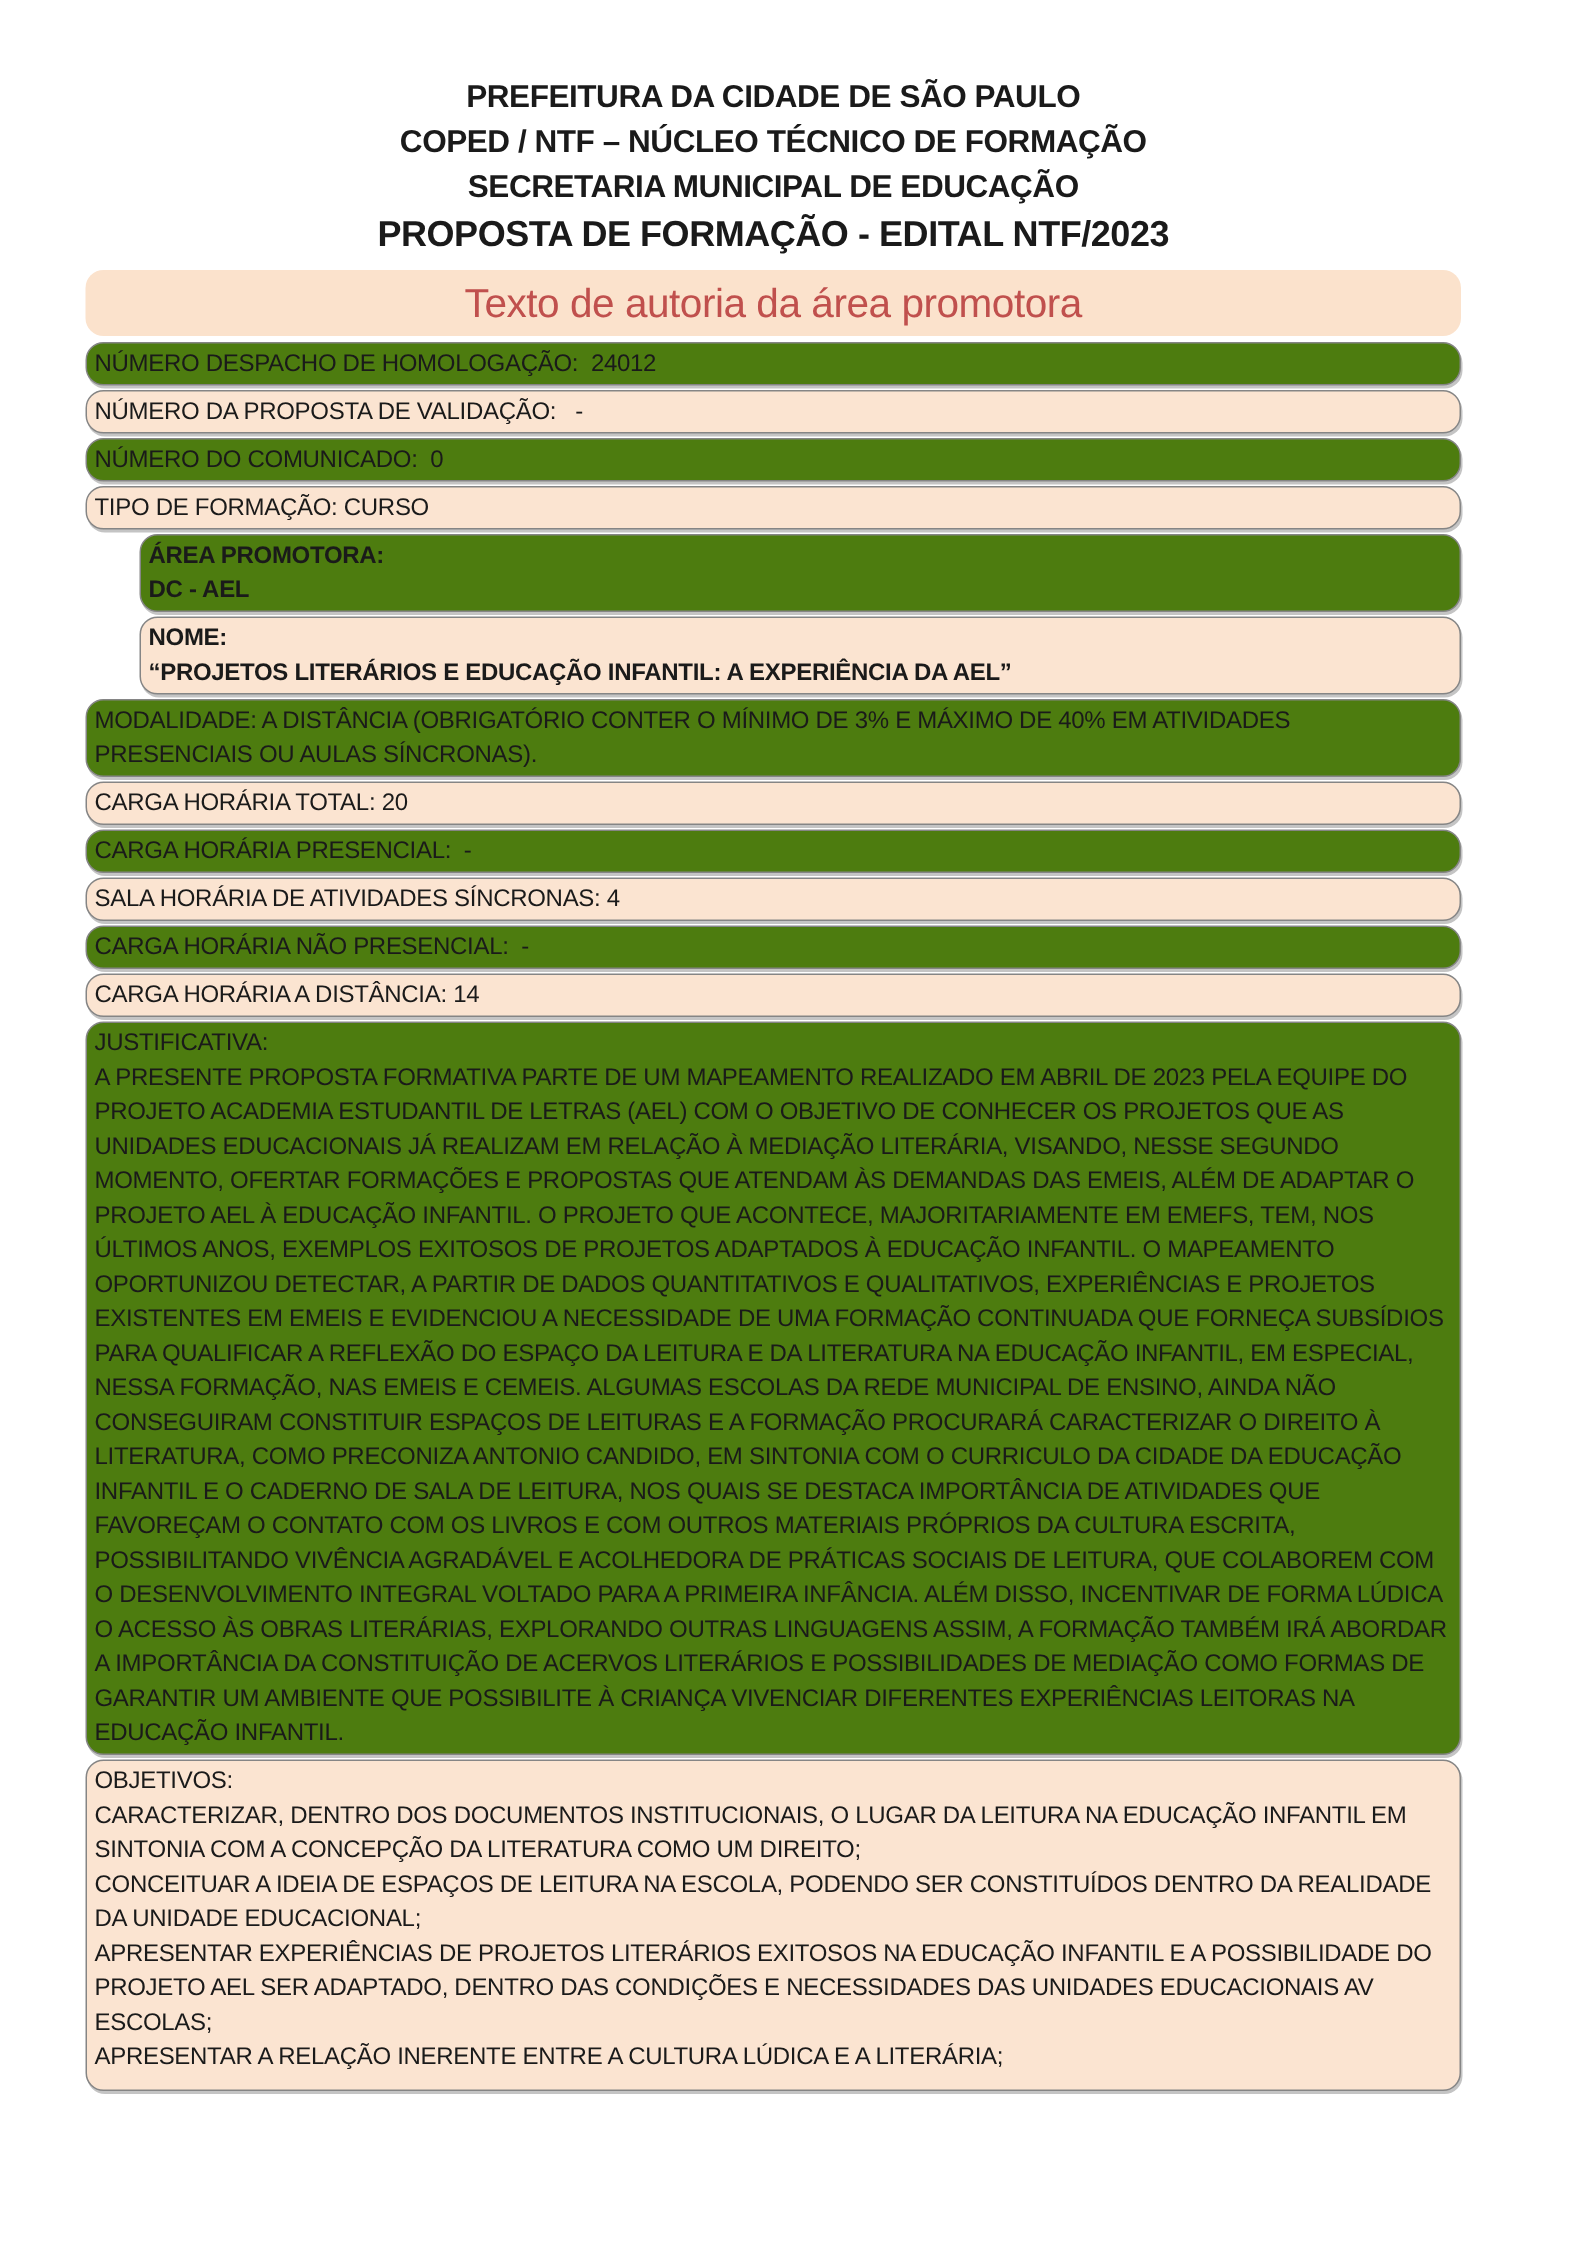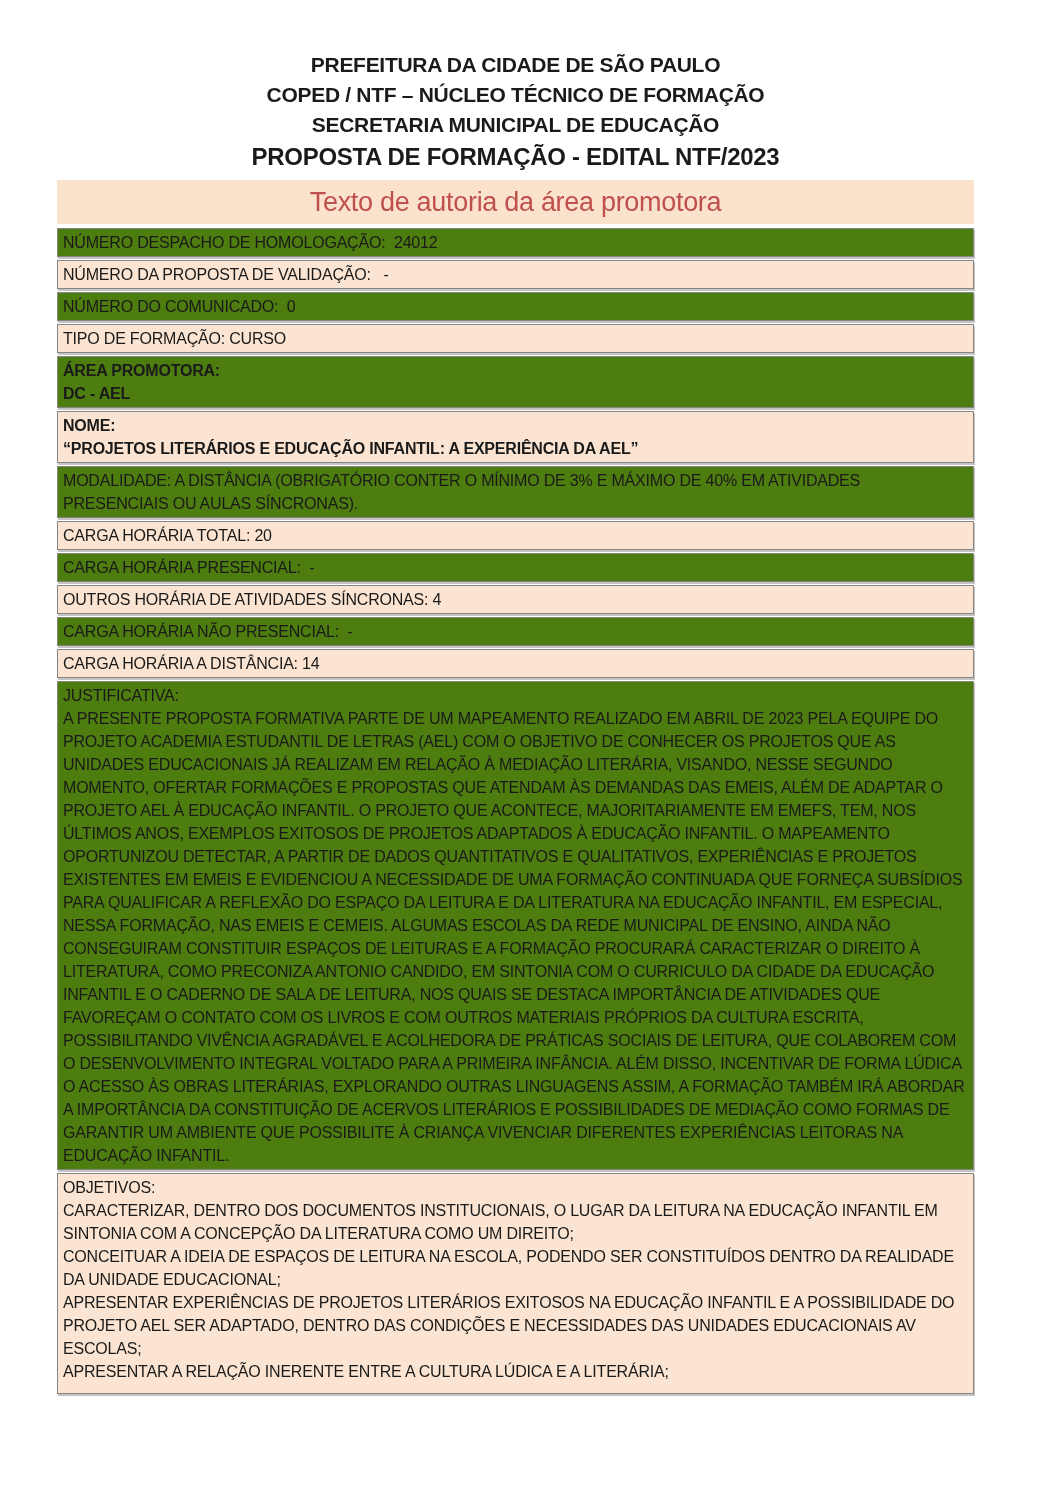--- a/index.html
+++ b/index.html
@@ -3,21 +3,21 @@
 <meta charset="utf-8">
 <style>
   :root{
     --peach-row:#fbe4d1;
     --peach-banner:#fbe2cc;
     --accent-red:#c0504d;
     --border-gray:#858585;
     --shadow-gray:#c4c4c4;
     --text-black:#1a1a1a;
   }
-  *{box-sizing:border-box;}
+  *{box-sizing:border-box;border-radius:12px;}
   html,body{margin:0;padding:0;}
   body{
     width:1058px;height:1497px;overflow:hidden;
     background:#ffffff;color:var(--text-black);
     font-family:"Liberation Sans","DejaVu Sans",sans-serif;
   }
   .doc{padding-top:50px;}
   .content{margin-left:57px;width:917px;}
   .org-header{text-align:center;}
   .org-line{font-weight:bold;font-size:21px;line-height:30px;letter-spacing:-0.3px;}
@@ -32,21 +32,21 @@
   .row{
     border:1px solid var(--border-gray);
     box-shadow:1px 2px 0 var(--shadow-gray);
     background:#4d7c0f;
     padding:2px 5px;
     margin-top:3px;
     font-size:16px;line-height:23px;
     letter-spacing:-0.2px;
   }
   .row.peach{background:var(--peach-row);}
-  .row.bold{font-weight:bold;}
+  .row.bold{font-weight:bold;margin-left:36px;}
   .row .lbl,.row .val{white-space:pre-wrap;}
   .row .stack{display:block;}
   .para-body{white-space:pre-wrap;}
   .obj-item{display:block;}
   .objetivos{padding-bottom:10px;}
 </style>
 </head>
 <body>
 
 <div class="doc">
@@ -95,21 +95,21 @@
 
       <div class="row peach">
         <span class="lbl">CARGA HORÁRIA TOTAL:</span><span class="val"> 20</span>
       </div>
 
       <div class="row">
         <span class="lbl">CARGA HORÁRIA PRESENCIAL:</span><span class="val">  -</span>
       </div>
 
       <div class="row peach">
-        <span class="lbl">OUTROS HORÁRIA DE ATIVIDADES SÍNCRONAS:</span><span class="val"> 4</span>
+        <span class="lbl">SALA HORÁRIA DE ATIVIDADES SÍNCRONAS:</span><span class="val"> 4</span>
       </div>
 
       <div class="row">
         <span class="lbl">CARGA HORÁRIA NÃO PRESENCIAL:</span><span class="val">  -</span>
       </div>
 
       <div class="row peach">
         <span class="lbl">CARGA HORÁRIA A DISTÂNCIA:</span><span class="val"> 14</span>
       </div>
 

